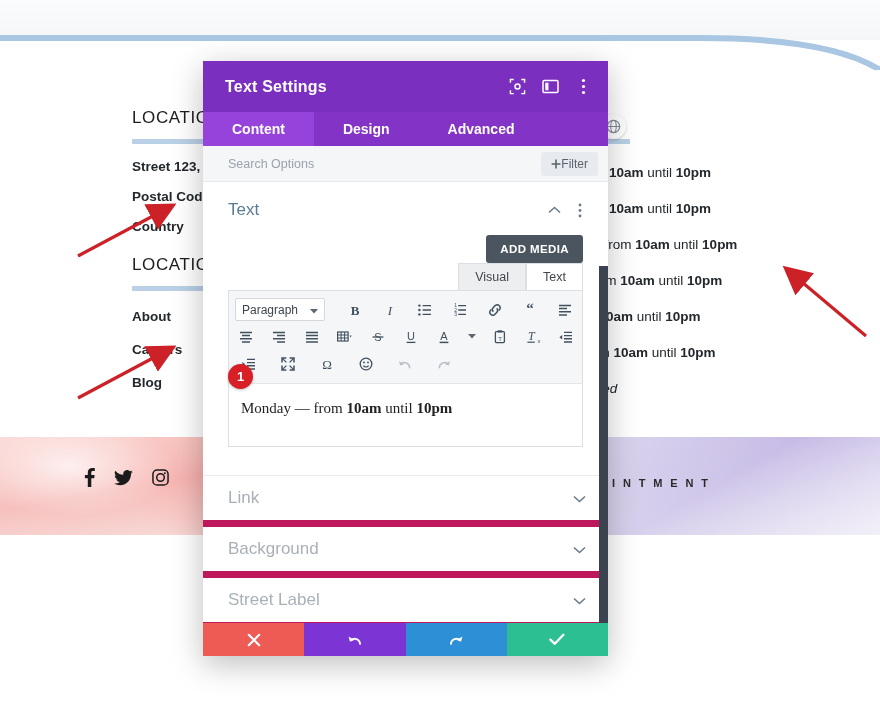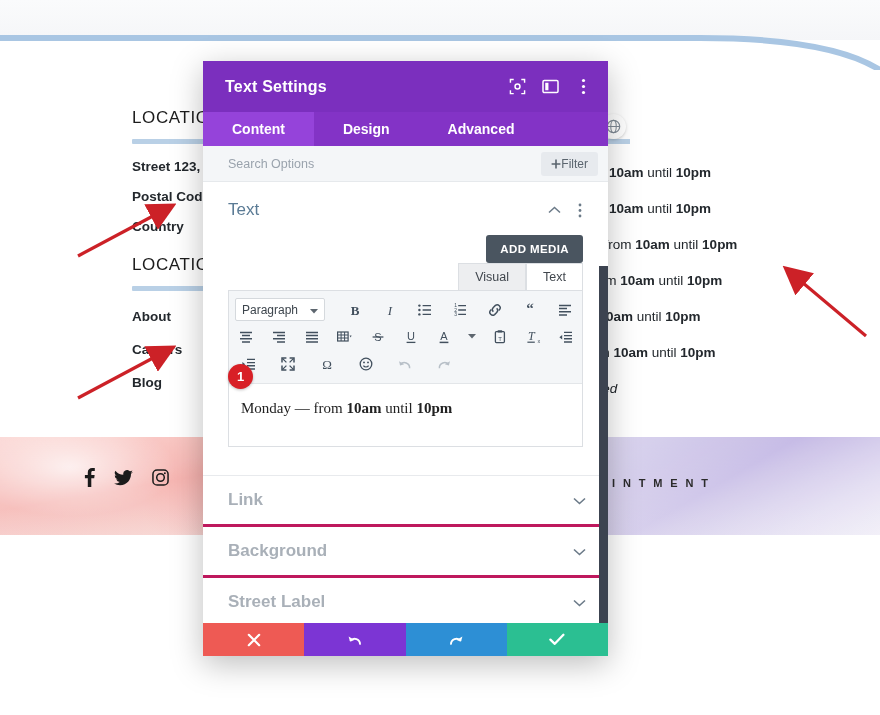--- a/index.html
+++ b/index.html
@@ -178,21 +178,21 @@
   .badge1 {
     position: absolute; left: 228px; top: 364px; width: 25px; height: 25px;
     border-radius: 50%; background: #d81f26; color: #fff;
     display: flex; align-items: center; justify-content: center;
     font-size: 13px; font-weight: 700; z-index: 30;
     box-shadow: 0 1px 3px rgba(0,0,0,.25);
   }
 
   .acc-row {
     display: flex; align-items: center; height: 51px;
-    padding: 0 22px 0 25px; border-bottom: 3px solid #be185d; cursor: pointer; font-weight: bold;
+    padding: 0 22px 0 25px; border-bottom: 7px solid #be185d; cursor: pointer;
   }
   .acc-row .lbl { font-size: 17px; color: #a9b0b8; flex: 1; }
 
   .acc-list { margin-top: 28px; border-top: 1px solid #e8eaed; }
 
   .modal-footer { display: flex; height: 33px; flex: 0 0 auto; }
   .foot-btn {
     flex: 1; display: flex; align-items: center; justify-content: center;
     cursor: pointer; color: #fff;
   }

